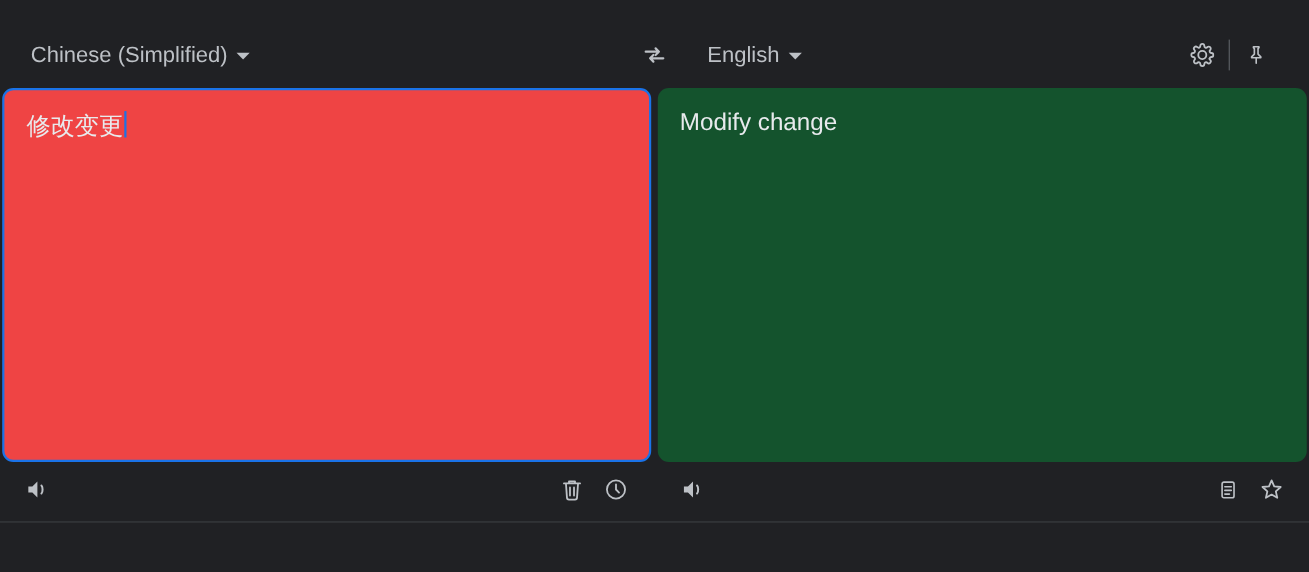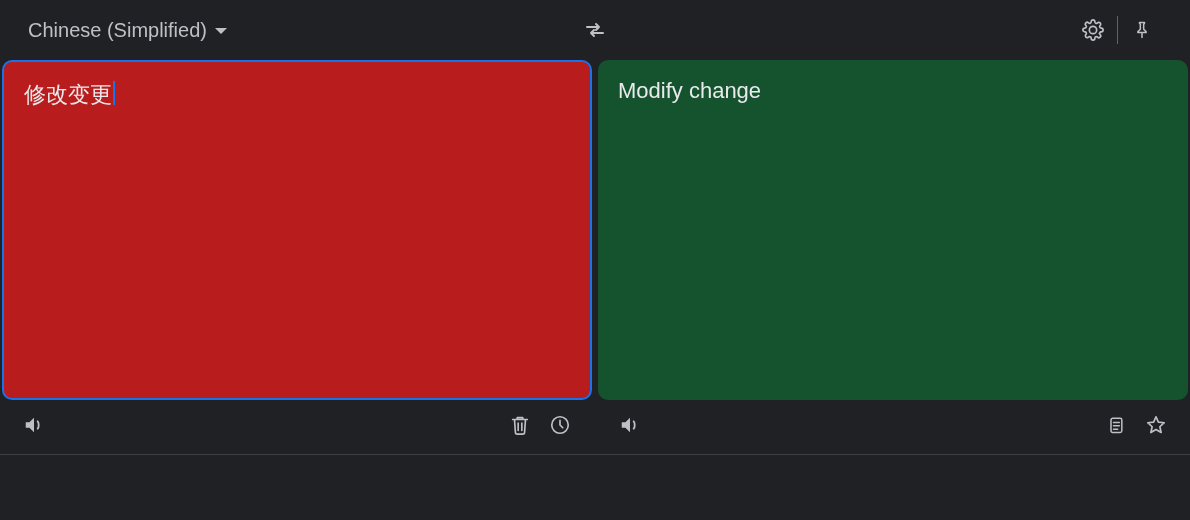--- a/index.html
+++ b/index.html
@@ -9,20 +9,21 @@
     background: #202124;
     font-family: Arial, sans-serif;
     color: #bdc1c6;
     overflow: hidden;
   }
   .header {
     display: flex;
     align-items: center;
     height: 60px;
     padding: 0 28px 0 20px;
+    margin-top: 20px;
   }
   .lang-btn {
     display: flex;
     align-items: center;
     gap: 8px;
     font-size: 20px;
     color: #bdc1c6;
     cursor: pointer;
     padding: 6px 8px;
     border-radius: 4px;
@@ -87,21 +88,21 @@
   }
   .box {
     height: 340px;
     border-radius: 10px;
     padding: 18px 20px;
     font-size: 22px;
     position: relative;
   }
   .box.left {
     border: 2px solid #1a73e8;
-    background: #b91c1c;
+    background: #ef4444;
   }
   .box.left .txt {
     color: #e8eaed;
   }
   .cursor {
     display: inline-block;
     width: 2px;
     height: 24px;
     background: #1a73e8;
     vertical-align: -3px;
@@ -137,20 +138,24 @@
     <span class="dropdown-arrow"></span>
   </div>
 
   <div class="swap">
     <svg width="24" height="24" viewBox="0 0 24 24">
       <path d="M4 9 L16 9 M13 6 L16 9 L13 12" stroke="#bdc1c6" stroke-width="2" fill="none" stroke-linecap="round" stroke-linejoin="round"></path>
       <path d="M20 15 L8 15 M11 12 L8 15 L11 18" stroke="#bdc1c6" stroke-width="2" fill="none" stroke-linecap="round" stroke-linejoin="round"></path>
     </svg>
   </div>
 
+  <div class="lang-btn target-lang">
+    <span>English</span>
+    <span class="dropdown-arrow"></span>
+  </div>
 
   <div class="right-icons">
     <div class="icon-btn">
       <svg width="22" height="22" viewBox="0 0 24 24">
         <path fill="none" stroke="#bdc1c6" stroke-width="1.8" d="M12 8a4 4 0 100 8 4 4 0 000-8z"></path>
         <path fill="none" stroke="#bdc1c6" stroke-width="1.8" d="M19.4 15a1.7 1.7 0 00.34 1.87l.06.06a2 2 0 11-2.83 2.83l-.06-.06a1.7 1.7 0 00-1.87-.34 1.7 1.7 0 00-1 1.56V21a2 2 0 11-4 0v-.09a1.7 1.7 0 00-1-1.56 1.7 1.7 0 00-1.87.34l-.06.06a2 2 0 11-2.83-2.83l.06-.06a1.7 1.7 0 00.34-1.87 1.7 1.7 0 00-1.56-1H3a2 2 0 110-4h.09a1.7 1.7 0 001.56-1 1.7 1.7 0 00-.34-1.87l-.06-.06a2 2 0 112.83-2.83l.06.06a1.7 1.7 0 001.87.34 1.7 1.7 0 001-1.56V3a2 2 0 114 0v.09a1.7 1.7 0 001 1.56 1.7 1.7 0 001.87-.34l.06-.06a2 2 0 112.83 2.83l-.06.06a1.7 1.7 0 00-.34 1.87 1.7 1.7 0 001.56 1H21a2 2 0 110 4h-.09a1.7 1.7 0 00-1.56 1z"></path>
       </svg>
     </div>
     <div class="vdiv"></div>
     <div class="icon-btn">

